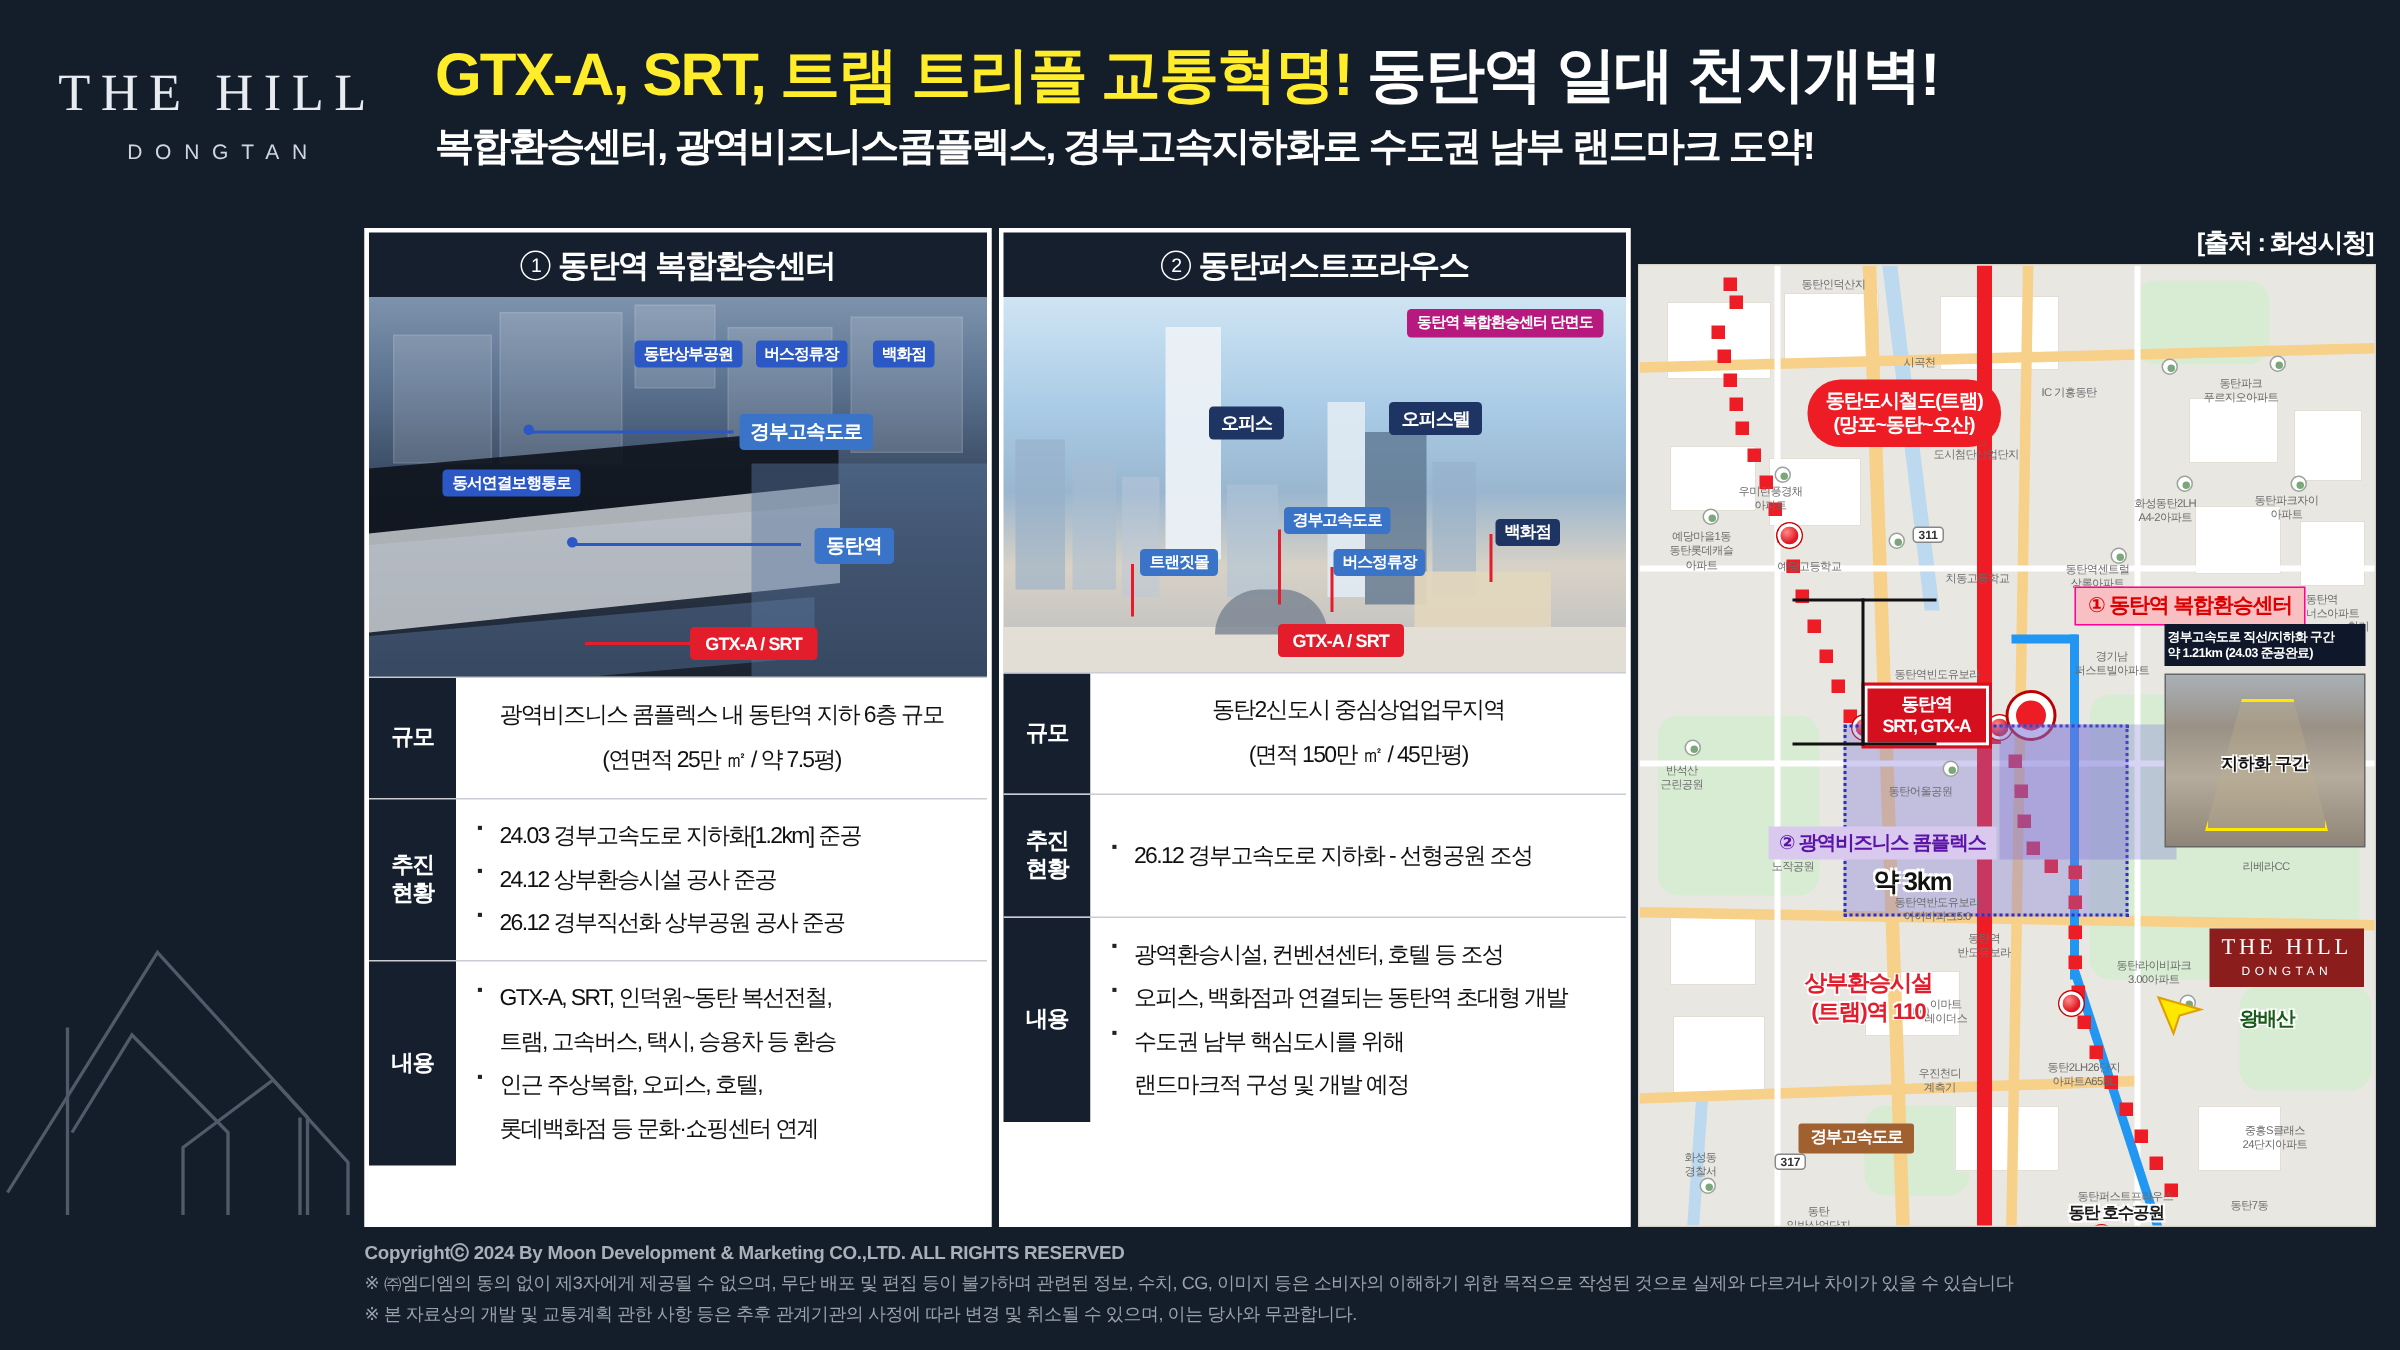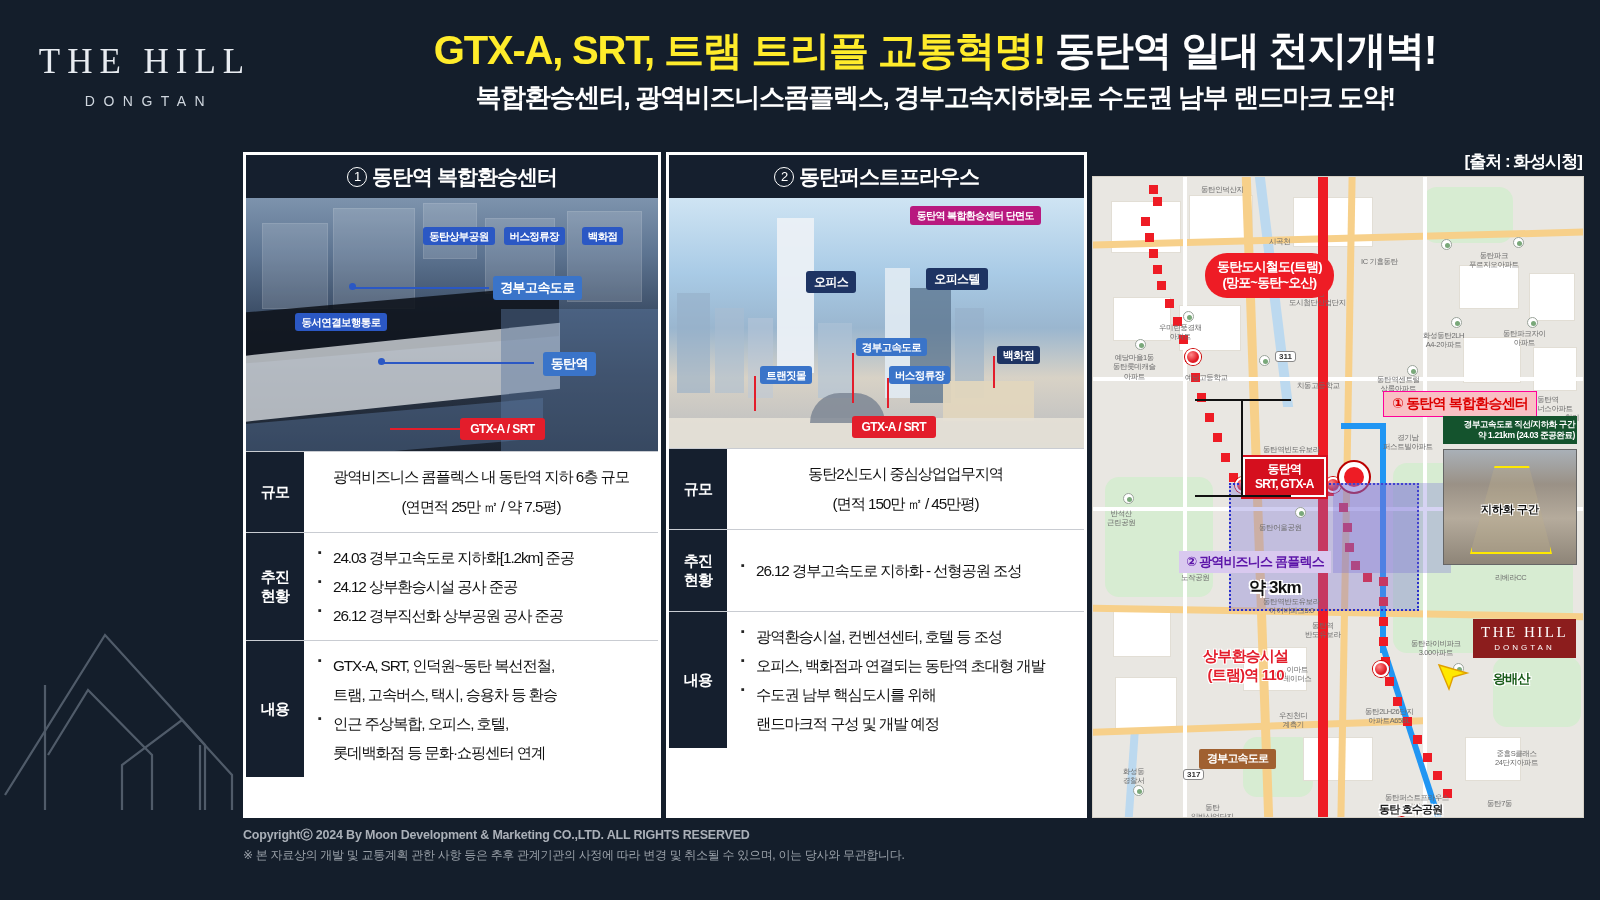--- a/index.html
+++ b/index.html
@@ -19,21 +19,21 @@
   .logo-main {
     font-family: "Liberation Serif", "DejaVu Serif", serif;
     font-size: 35px; letter-spacing: 7px; color: #e8ecf1; font-weight: 400; white-space: nowrap;
   }
   .logo-sub {
     font-family: "Liberation Sans", sans-serif;
     font-size: 14px; letter-spacing: 8.5px; color: #cfd6de; margin-top: 11px; padding-left: 8px;
   }
 
   
-  .headline { position: absolute; left: 290px; top: 28px; width: 1290px; text-align: center; }
+  .headline { position: absolute; left: 290px; top: 28px; width: 1290px; text-align: left; }
   .hl-1 { font-size: 40px; font-weight: bold; line-height: 1.12; letter-spacing: -1.2px; white-space: nowrap; }
   .hl-1 .y { color: #ffec2b; }
   .hl-1 .w { color: #ffffff; }
   .hl-2 { font-size: 26px; font-weight: bold; color: #ffffff; letter-spacing: -1.3px; margin-top: 7px; white-space: nowrap; }
 
   
   .panel { position: absolute; background: #ffffff; border: 3px solid #ffffff; }
   #panel1 { left: 243px; top: 152px; width: 418px; height: 666px; }
   #panel2 { left: 666px; top: 152px; width: 421px; height: 666px; }
   .panel-head {
@@ -59,21 +59,21 @@
 
   
   .lbl {
     position: absolute; font-size: 10.5px; font-weight: bold; color: #fff; letter-spacing: -.6px;
     padding: 2px 6px; border-radius: 3px; white-space: nowrap; line-height: 1.35;
   }
   .lbl-blue { background: #2b58c4; }
   .lbl-blue2 { background: #3a74c9; }
   .lbl-navy { background: #1e3463; }
   .lbl-red { background: #e31d2b; font-size: 12px; padding: 3px 10px; }
-  .lbl-mag { background: #b8197f; font-size: 10px; }
+  .lbl-mag { background: #b8197f; font-size: 10px; margin-left: 28px; }
   .leader { position:absolute; background:#2b58c4; }
   .leader-dot { position:absolute; width:7px; height:7px; border-radius:50%; background:#2b58c4; }
   .leader-r { position:absolute; background:#e31d2b; }
 
   
   .spec { width: 100%; border-collapse: collapse; table-layout: fixed; }
   .spec td { border-top: 1px solid #c9ccd2; vertical-align: middle; }
   .spec .lab {
     width: 58px; background: #151f2e; color: #fff; text-align: center;
     font-size: 15px; font-weight: bold; letter-spacing: -.8px; line-height: 1.28; padding: 6px 2px;
@@ -121,22 +121,22 @@
   .cal-pink { background:#f9c0c4; color:#d00; font-size:14px; padding:3px 8px; border:1px solid #f09; }
   .cal-purple { background:#d9c9ef; color:#5b13a8; font-size:13px; padding:3px 7px; }
   .cal-brown { background:#a06030; color:#fff; font-size:11px; padding:3px 8px; border-radius:2px; }
   .cal-redtxt { color:#e31d2b; font-size:15px; text-shadow:-1px -1px 0 #fff,1px -1px 0 #fff,-1px 1px 0 #fff,1px 1px 0 #fff; }
   .cal-km { color:#111; font-size:17px; text-shadow:-1.5px -1.5px 0 #fff,1.5px -1.5px 0 #fff,-1.5px 1.5px 0 #fff,1.5px 1.5px 0 #fff; }
   .cal-park { color:#1a1a1a; font-size:11px; text-shadow:-1.5px -1.5px 0 #fff,1.5px -1.5px 0 #fff,-1.5px 1.5px 0 #fff,1.5px 1.5px 0 #fff;margin-left:28px; }
   .cal-mnt { color:#1a5c1a; font-size:13px; text-shadow:-1.3px -1.3px 0 #fff,1.3px -1.3px 0 #fff,-1.3px 1.3px 0 #fff,1.3px 1.3px 0 #fff; }
 
   .photo-inset { position: absolute; right: 6px; top: 272px; width: 134px; height: 116px; border: 1px solid #666;
     background: linear-gradient(180deg,#a9b0b7 0%,#9a9186 30%,#b5ab9c 60%,#8e8578 100%); overflow:hidden; }
-  .photo-cap { position:absolute; right:6px; top:239px; width:134px; background:#14532d; color:#fff; font-size:8.5px;
-    font-weight:bold; text-align:right; padding:3px 2px; line-height:1.3; letter-spacing:-.4px;margin-left:20px; }
+  .photo-cap { position:absolute; right:6px; top:239px; width:134px; background:#0f172a; color:#fff; font-size:8.5px;
+    font-weight:bold; text-align:left; padding:3px 2px; line-height:1.3; letter-spacing:-.4px;margin-left:20px; }
   .photo-tag { position:absolute; left:50%; top:52%; transform:translate(-50%,-50%); color:#111; font-size:11px; font-weight:bold;
     text-shadow:-1px -1px 0 #fff,1px -1px 0 #fff,-1px 1px 0 #fff,1px 1px 0 #fff; white-space:nowrap; }
   .photo-poly { position:absolute; left:26px; top:16px; width:82px; height:88px; border:2px solid #ffe900;
     clip-path: polygon(30% 0%, 72% 0%, 100% 100%, 0% 100%); background: rgba(190,175,140,.35); }
 
   .hill-badge { position:absolute; background:#8c1d1d; color:#fff; text-align:center; padding:5px 8px 6px; }
   .hill-badge .hb1 { font-family:"Liberation Serif",serif; font-size:15px; letter-spacing:2.5px; }
   .hill-badge .hb2 { font-size:8px; letter-spacing:3px; margin-top:2px; }
 
   .dim-arrow { position:absolute; background:#111; }
@@ -514,16 +514,17 @@
         <div class="hb2">DONGTAN</div>
       </div>
       <svg style="position:absolute;left:344px;top:484px;width:34px;height:30px" viewBox="0 0 34 30">
         <path d="M2 4 L30 12 L16 16 L12 28 Z" fill="#ffe800" stroke="#e0a000" stroke-width="1.4"></path>
       </svg>
     </div>
   </div>
 
   <div class="footer">
     <div class="f-copy">Copyrightⓒ 2024 By Moon Development &amp; Marketing CO.,LTD. ALL RIGHTS RESERVED</div>
+    <div class="f-note">※ ㈜엠디엠의 동의 없이 제3자에게 제공될 수 없으며, 무단 배포 및 편집 등이 불가하며 관련된 정보, 수치, CG, 이미지 등은 소비자의 이해하기 위한 목적으로 작성된 것으로 실제와 다르거나 차이가 있을 수 있습니다</div>
     <div class="f-note">※ 본 자료상의 개발 및 교통계획 관한 사항 등은 추후 관계기관의 사정에 따라 변경 및 취소될 수 있으며, 이는 당사와 무관합니다.</div>
   </div>
 
 </div>
 
 </body></html>

